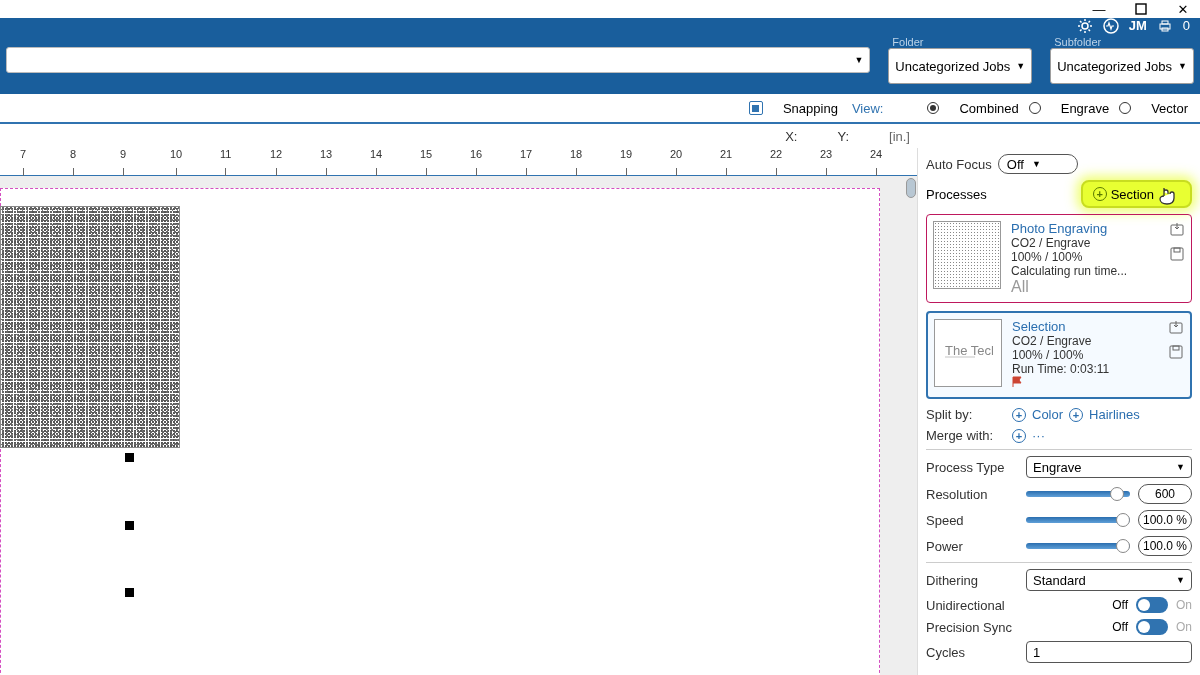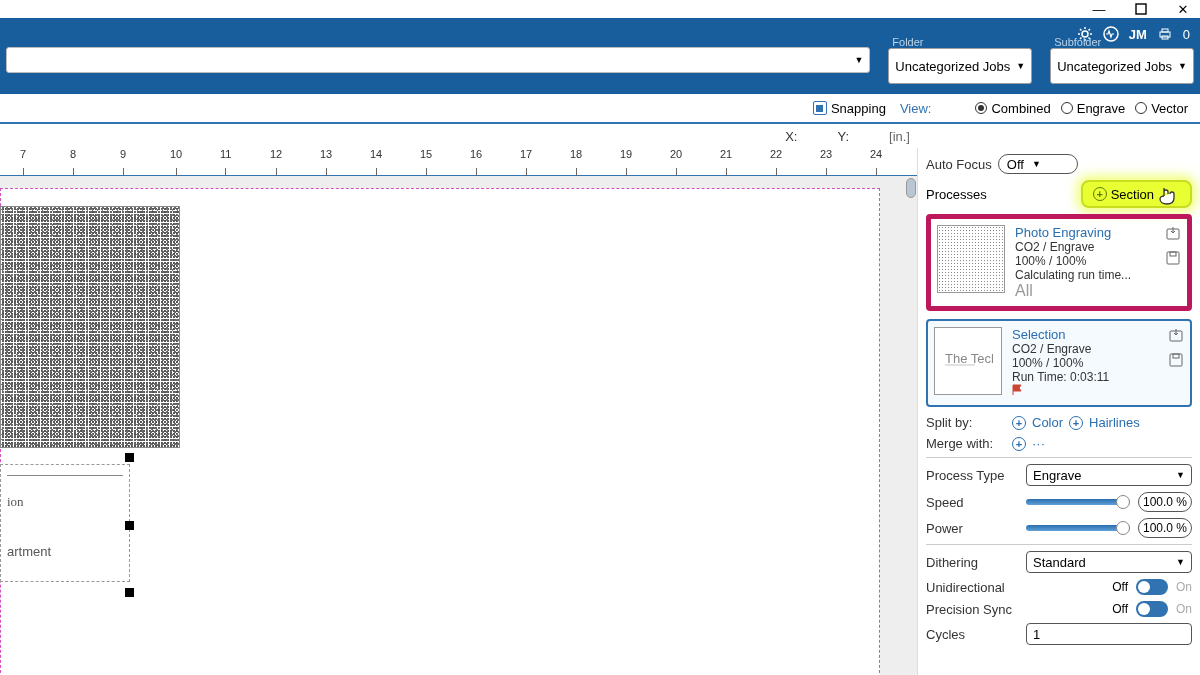--- a/index.html
+++ b/index.html
@@ -6,21 +6,21 @@
   body { background: #fff; }
   
   .titlebar {
     height: 18px; display: flex; justify-content: flex-end; align-items: center;
     padding-right: 8px; gap: 24px;
   }
   .win-btn { width: 18px; height: 18px; display: flex; align-items:center; justify-content:center; cursor:pointer; }
   
   .util-bar {
     background: #195e9c; height: 24px; display: flex; justify-content: flex-end;
-    align-items: flex-end; padding: 0 10px; gap: 10px; color: #fff;
+    align-items: flex-start; padding: 0 10px; gap: 10px; color: #fff;
   }
   .util-icon { display: inline-flex; align-items:center; justify-content:center; cursor:pointer; }
   
   .job-bar {
     background: #195e9c; height: 36px; display: flex; align-items: center;
     padding: 2px 6px; gap: 8px;
   }
   .job-select {
     flex: 1; height: 26px; background: #fff; border: 1px solid #bbb; border-radius:3px;
     display:flex; align-items:center; justify-content:flex-end; padding-right:6px;
@@ -39,21 +39,21 @@
     height: 30px; display:flex; align-items:center; justify-content:flex-end;
     gap: 14px; padding-right: 12px; border-bottom: 2px solid #3073b0;
   }
   .snap-check {
     width:14px;height:14px;border:1px solid #3073b0;display:inline-flex;
     align-items:center;justify-content:center;border-radius:2px;
   }
   .snap-check .sq { width:7px;height:7px;background:#3073b0;}
   .view-lbl{ color:#3073b0; font-weight:500;}
   .radio-set{ display:flex; gap:10px; align-items:center;padding-left:30px;}
-  .radio-opt{ display:flex; align-items:center; gap:4px;}
+  .radio-opt{ display:flex; align-items:center; gap:20px;}
   .radio-outer{ width:12px;height:12px;border:1px solid #333;border-radius:50%;display:flex;align-items:center;justify-content:center;}
   .radio-dot{ width:6px;height:6px;background:#333;border-radius:50%;}
   
   .coord-bar{ height:24px;display:flex;align-items:center;justify-content:flex-end;padding-right:290px;gap:40px;color:#333;}
   .coord-bar span.unit{ color:#666;}
   
   .main{ display:flex; height:calc(675px - 18px - 24px - 36px - 16px - 30px - 24px);}
   .canvas-area{ flex:1; position:relative; overflow:hidden; border-right:1px solid #ddd;}
   .ruler{
     height:28px; background:#fff; border-bottom:1px solid #3073b0; display:flex;
@@ -93,21 +93,21 @@
     display:flex; align-items:center; gap:8px; min-width:80px;
   }
   .section-title{ font-weight:500;}
   .btn-section{
     background:#e8ff32; border:2px solid #c8dd20; border-radius:8px;
     height:28px; padding:0 10px; display:flex; align-items:center; gap:4px;
     box-shadow: 0 0 12px 4px rgba(232,255,50,0.7);
     margin-left:auto;
   }
   .process-card{
-    border:5px solid #be185d; border-radius:4px; padding:6px; margin-bottom:8px;
+    border:1px solid #be185d; border-radius:4px; padding:6px; margin-bottom:8px;
     display:flex; gap:10px; position:relative;
   }
   .process-card.sel{ border:2px solid #3073b0; background:#f5faff;}
   .thumb{
     width:68px; height:68px; border:1px solid #999; background:#fff;
     background-image: radial-gradient(circle, #888 1px, transparent 1px);
     background-size: 3px 3px;
   }
   .thumb.blank{ background:#fff; display:flex; align-items:center; justify-content:center;}
   .proc-body{ flex:1;}
@@ -313,26 +313,20 @@
         </div>
       <div class="ruler-tick" style="left:870px">
           <span class="num">24</span>
           <span class="line"></span>
         </div>
     </div>
     <div class="canvas-content">
       <div class="page"></div>
       <div class="photo"></div>
       <div class="handle" style="left:125px;top:277px;"></div>
-      <div class="textblock">
-        <div style="border-top:1px solid #888;margin:4px 0 18px 0;"></div>
-        <div style="font-family:serif;">ion</div>
-        <div style="height:34px;"></div>
-        <div>artment</div>
-      </div>
       <div class="handle" style="left:125px;top:345px;"></div>
       <div class="handle" style="left:125px;top:412px;"></div>
       <div class="scroll-v">
         <div class="thumb"></div>
       </div>
     </div>
   </div>
 
   <div class="panel">
     <div class="row">
@@ -419,20 +413,27 @@
     <div class="hr"></div>
 
     <div class="param-row">
       <span class="param-lbl">Process Type</span>
       <div class="wide-dd">
         <span>Engrave</span>
           <span class="tri">▼</span>
       </div>
     </div>
 
+    <div class="param-row">
+      <span class="param-lbl">Resolution</span>
+      <div class="slider-track">
+          <div class="slider-thumb" style="right:6px;"></div>
+        </div>
+      <div class="val-box">600</div>
+    </div>
 
     <div class="param-row">
       <span class="param-lbl">Speed</span>
       <div class="slider-track">
           <div class="slider-thumb" style="right:0;"></div>
         </div>
       <div class="val-box">100.0 %</div>
     </div>
 
     <div class="param-row">

